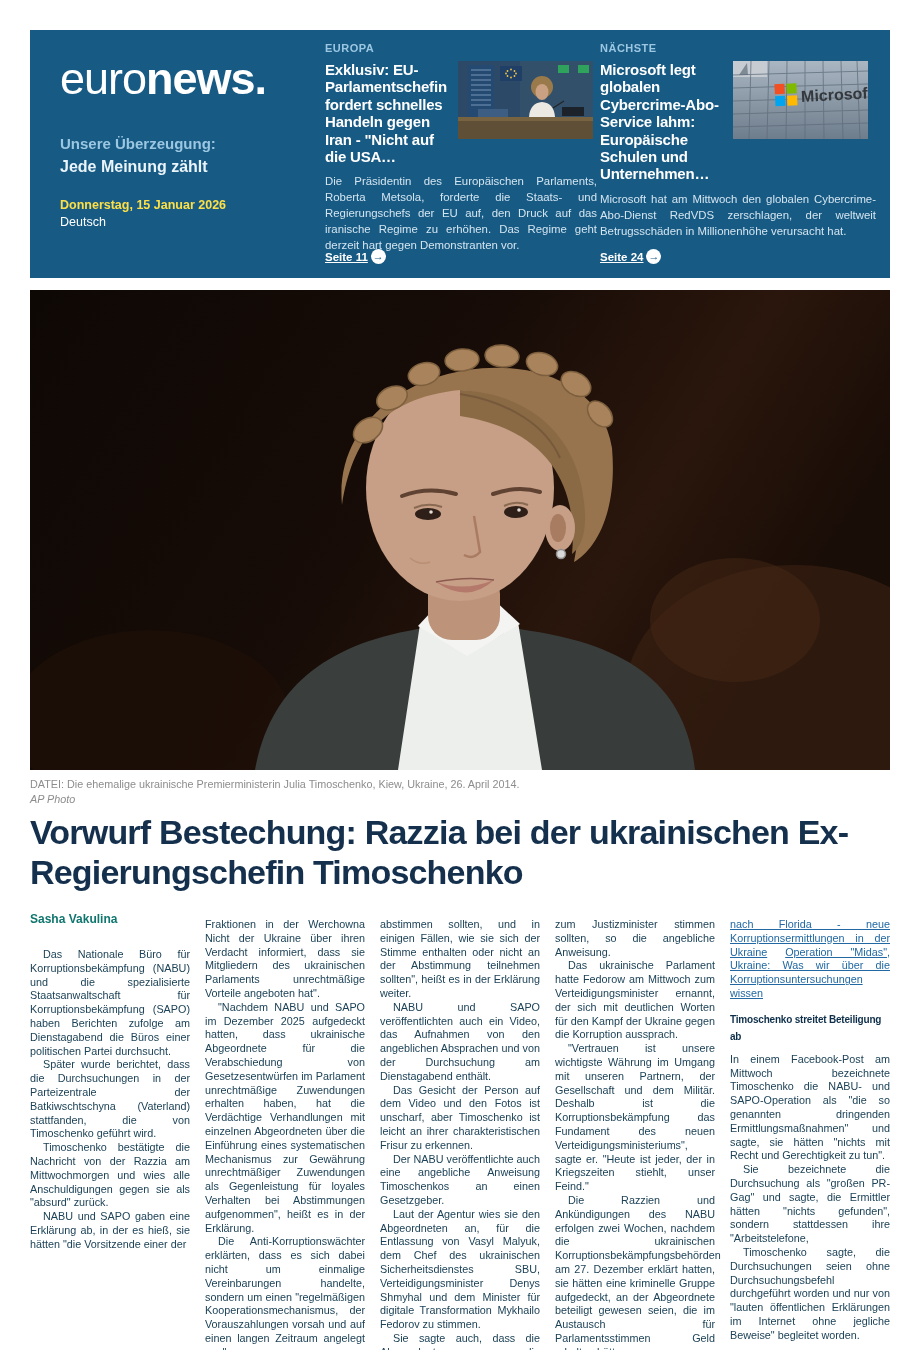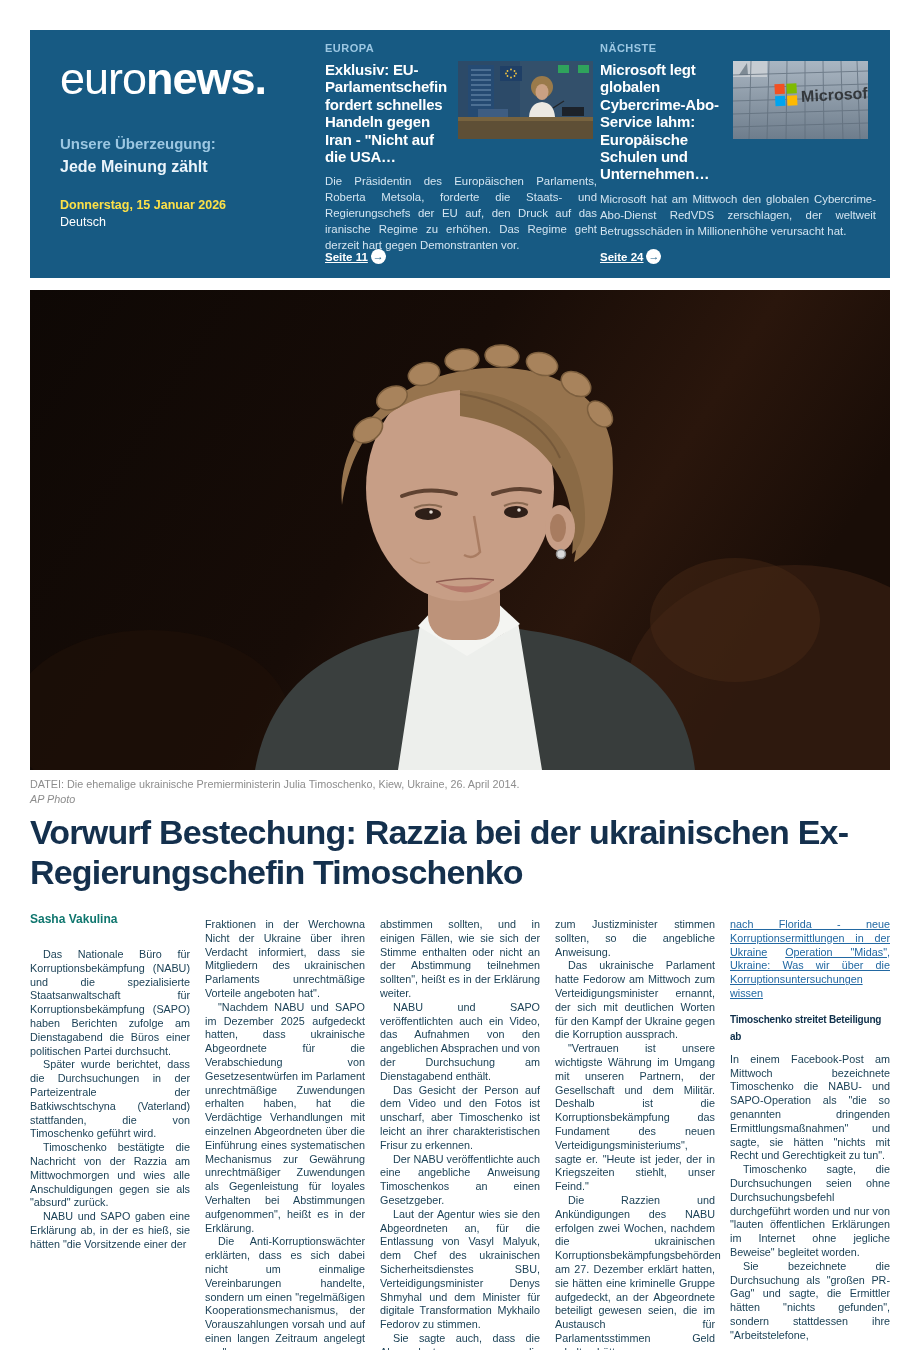--- a/index.html
+++ b/index.html
@@ -254,16 +254,16 @@
     <div class="col">
       <p>zum Justizminister stimmen sollten, so die angebliche Anweisung.</p>
       <p class="ind">Das ukrainische Parlament hatte Fedorow am Mittwoch zum Verteidigungsminister ernannt, der sich mit deutlichen Worten für den Kampf der Ukraine gegen die Korruption aussprach.</p>
       <p class="ind">"Vertrauen ist unsere wichtigste Währung im Umgang mit unseren Partnern, der Gesellschaft und dem Militär. Deshalb ist die Korruptionsbekämpfung das Fundament des neuen Verteidigungsministeriums", sagte er. "Heute ist jeder, der in Kriegszeiten stiehlt, unser Feind."</p>
       <p class="ind">Die Razzien und Ankündigungen des NABU erfolgen zwei Wochen, nachdem die ukrainischen Korruptionsbekämpfungsbehörden am 27. Dezember erklärt hatten, sie hätten eine kriminelle Gruppe aufgedeckt, an der Abgeordnete beteiligt gewesen seien, die im Austausch für Parlamentsstimmen Geld erhalten hätten.</p>
     </div>
     <div class="col">
       <p><span class="link">nach Florida - neue Korruptionsermittlungen in der Ukraine</span><span> </span><span class="link">Operation "Midas", Ukraine: Was wir über die Korruptionsuntersuchungen wissen</span></p>
       <h3>Timoschenko streitet Beteiligung ab</h3>
       <p>In einem Facebook-Post am Mittwoch bezeichnete Timoschenko die NABU- und SAPO-Operation als "die so genannten dringenden Ermittlungsmaßnahmen" und sagte, sie hätten "nichts mit Recht und Gerechtigkeit zu tun".</p>
+      <p class="ind">Sie bezeichnete die Durchsuchung als "großen PR-Gag" und sagte, die Ermittler hätten "nichts gefunden", sondern stattdessen ihre "Arbeitstelefone,</p>
       <p class="ind">Timoschenko sagte, die Durchsuchungen seien ohne Durchsuchungsbefehl durchgeführt worden und nur von "lauten öffentlichen Erklärungen im Internet ohne jegliche Beweise" begleitet worden.</p>
-      <p class="ind">Sie bezeichnete die Durchsuchung als "großen PR-Gag" und sagte, die Ermittler hätten "nichts gefunden", sondern stattdessen ihre "Arbeitstelefone,</p>
     </div>
   </div>
 
 </body></html>

